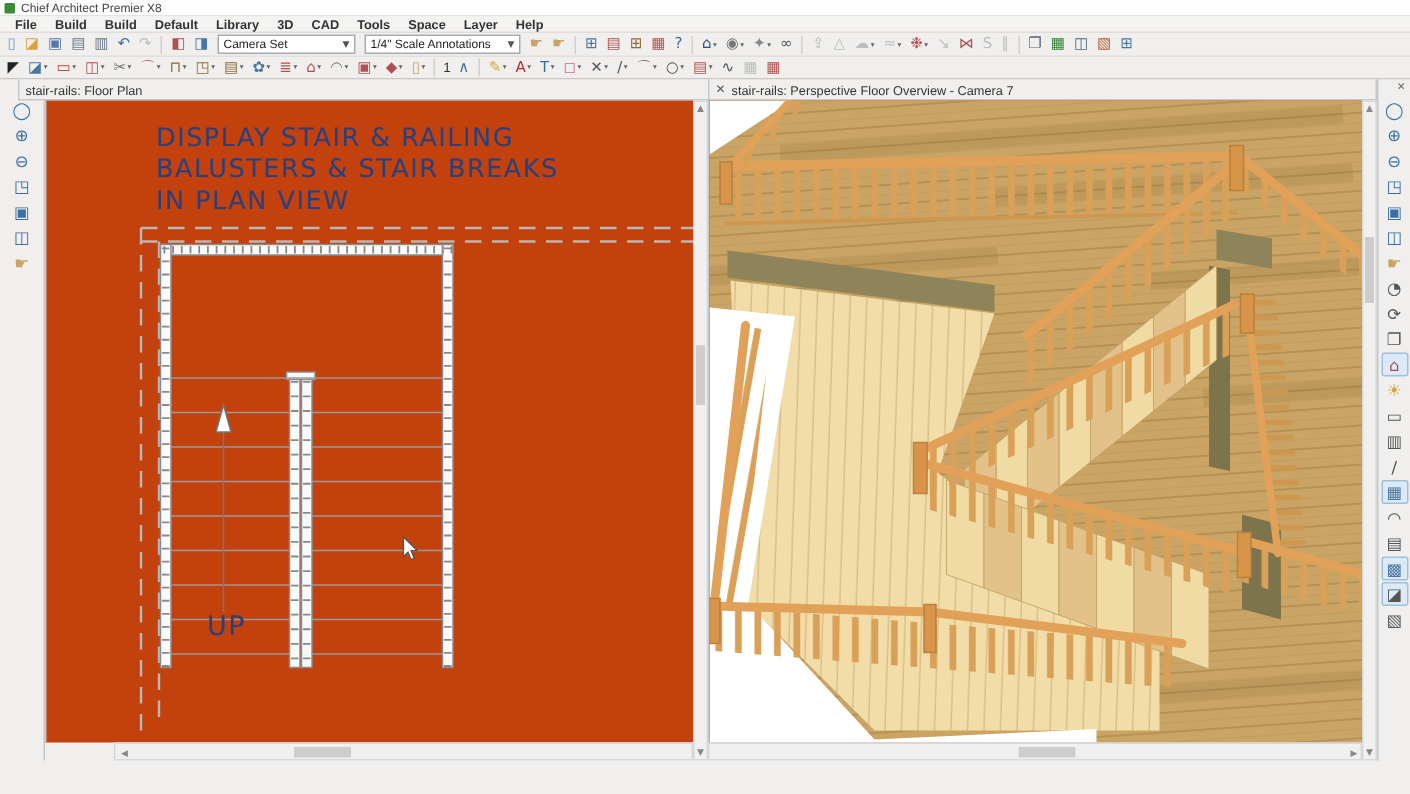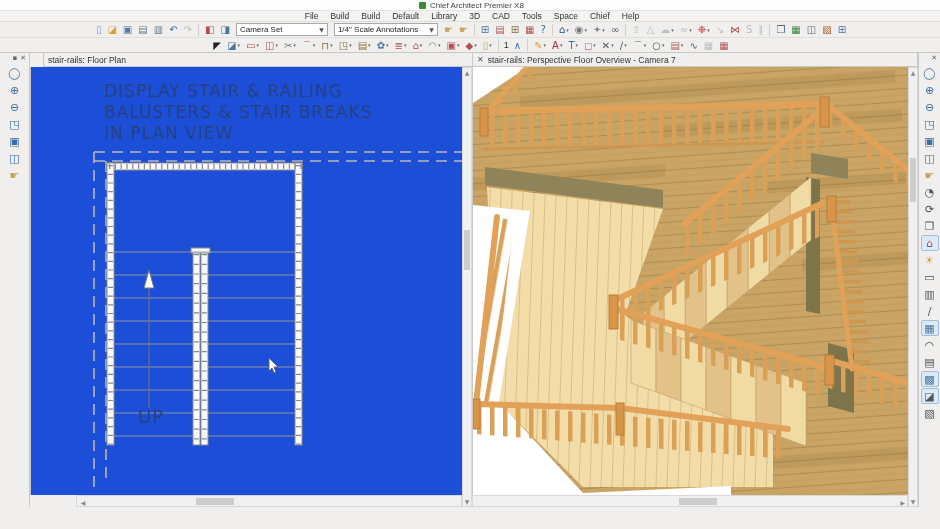--- a/index.html
+++ b/index.html
@@ -1,30 +1,30 @@
 <!DOCTYPE html>
 <html><head>
 <meta charset="utf-8">
 <style>
   * { margin:0; padding:0; box-sizing:border-box; }
   html,body { width:940px; height:529px; overflow:hidden;
     font-family:"Liberation Sans", sans-serif; background:#e9e7e4; }
-  .abs { position:absolute;justify-content:center; }
+  .abs { position:absolute; }
   #app { position:relative; width:940px; height:529px; background:#f0efed; }
 
   
   #titlebar { left:0; top:0; width:940px; height:11px; background:#fdfdfd;
     border-bottom:1px solid #e3e3e3; display:flex; align-items:center; padding-left:3px; }
   #appicon { width:7px; height:7px; background:#3d8b37; border-radius:1px; margin-right:4px; }
   #titlebar span { font-size:8px; color:#444; }
 
   
   #menubar { left:0; top:11px; width:940px; height:11px; background:#f4f3f1;
     display:flex; align-items:center; padding-left:4px; border-bottom:1px solid #e0dedb;}
-  .menu-item { font-size:8.5px; color:#333; padding:0 6px; cursor:default; }
+  .menu-item { font-size:8.5px; color:#333; padding:0 6px; cursor:default;font-weight:bold; }
 
   
   .toolbar { left:0; width:940px; background:#f0efed; display:flex; align-items:center; padding-left:2px; }
   #toolbar1 { top:22px; height:16px; border-bottom:1px solid #e2e0dd; }
   #toolbar2 { top:38px; height:15px; border-bottom:1px solid #c9c7c4; }
   .tbi { display:inline-flex; align-items:center; height:13px; padding:0 1.5px; margin:0 0.5px;
     border:1px solid transparent; border-radius:2px; cursor:default; }
   .tbi b { font-weight:normal; font-size:10px; line-height:13px; font-family:"DejaVu Sans",sans-serif; }
   .tbi.dis b { color:#bdbdbd !important; }
   .tbi u { text-decoration:none; font-size:5px; color:#666; margin-left:1px; font-family:"DejaVu Sans",sans-serif;}
@@ -44,23 +44,23 @@
   .vtbi { width:18px; height:16px; display:flex; align-items:center; justify-content:center;
     border:1px solid transparent; border-radius:2px; cursor:default; }
   .vtbi b { font-weight:normal; font-size:11px; font-family:"DejaVu Sans",sans-serif; }
   .vtbi.sel { background:#dce9f7; border-color:#9ebfe0; }
 
   
   .pane-title { top:53px; height:14px; background:#f0efed; border:1px solid #c8c8c8; border-top:none;
     display:flex; align-items:center; font-size:8.5px; color:#333; padding:0 4px; gap:4px; }
   .pane-title .x { font-size:8px; color:#555; font-family:"DejaVu Sans",sans-serif; cursor:default;}
   .pane-title .spacer { flex:1; }
-  #lp-title { left:43px; width:472px; }
+  #lp-title { left:12px; width:472px; }
   #rp-title { left:472px; width:446px; }
-  .canvas { top:67px; background:#1d4ed8; border-left:1px solid #c8c8c8; }
+  .canvas { top:67px; background:#c2410c; border-left:1px solid #c8c8c8; }
   #lp-canvas { left:30px; width:432px; height:428px; }
   #rp-canvas { left:472px; width:436px; height:428px; }
 
   
   .vscroll { top:67px; width:10px; height:440px; background:#f0f0f0; border:1px solid #d8d8d8; }
   #lp-vscroll { left:462px; } #rp-vscroll { left:908px; }
   .hscroll { top:495px; height:12px; background:#f0f0f0; border:1px solid #d8d8d8; }
   #lp-hscroll { left:76px; width:386px; } #rp-hscroll { left:472px; width:436px; }
   .thumb { position:absolute; background:#cdcdcd; }
   .sb-arrow { position:absolute; font-size:6px; color:#888; font-family:"DejaVu Sans",sans-serif;
@@ -84,21 +84,21 @@
   <div id="menubar" class="abs">
       <span class="menu-item">File</span>
       <span class="menu-item">Build</span>
       <span class="menu-item">Build</span>
       <span class="menu-item">Default</span>
       <span class="menu-item">Library</span>
       <span class="menu-item">3D</span>
       <span class="menu-item">CAD</span>
       <span class="menu-item">Tools</span>
       <span class="menu-item">Space</span>
-      <span class="menu-item">Chief</span>
+      <span class="menu-item">Layer</span>
       <span class="menu-item">Help</span>
     </div>
 
   <div id="toolbar1" class="abs toolbar">
     <span id="tb1a" style="display:inline-flex;align-items:center;">
         <span class="tbi">
           <b style="color: rgb(122, 156, 198);">▯</b>
         </span>
         <span class="tbi">
           <b style="color: rgb(217, 163, 60);">◪</b>

